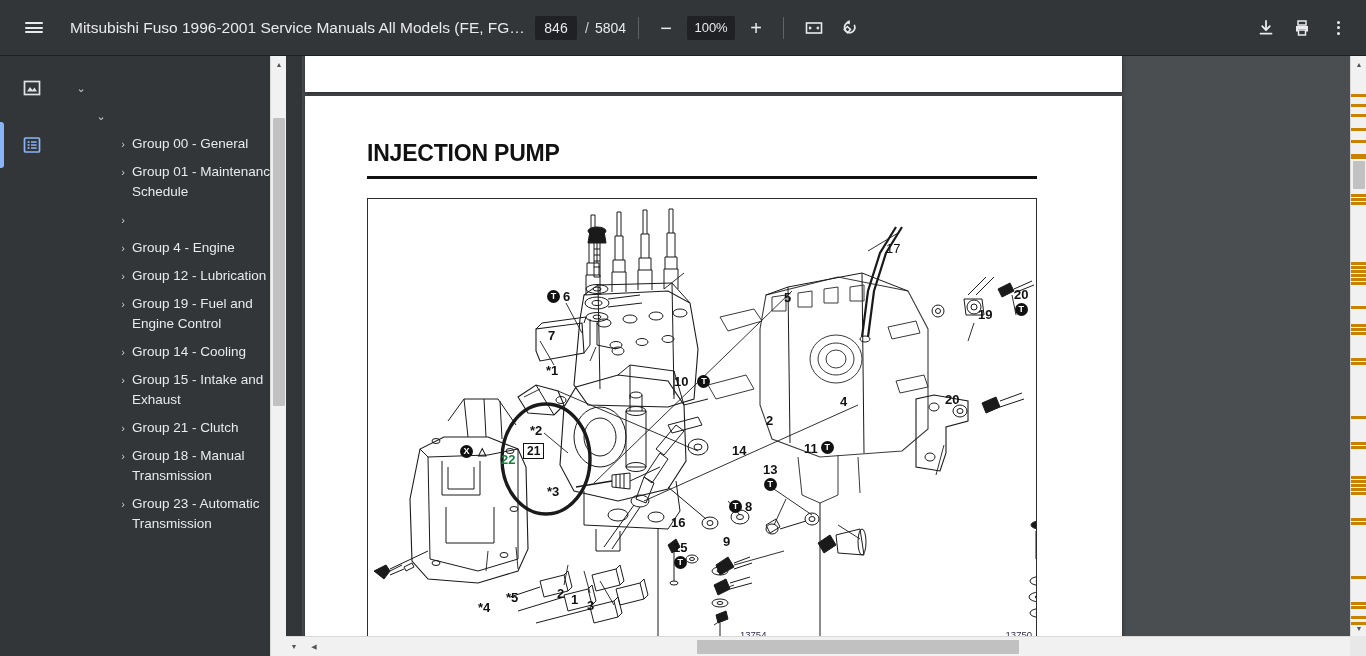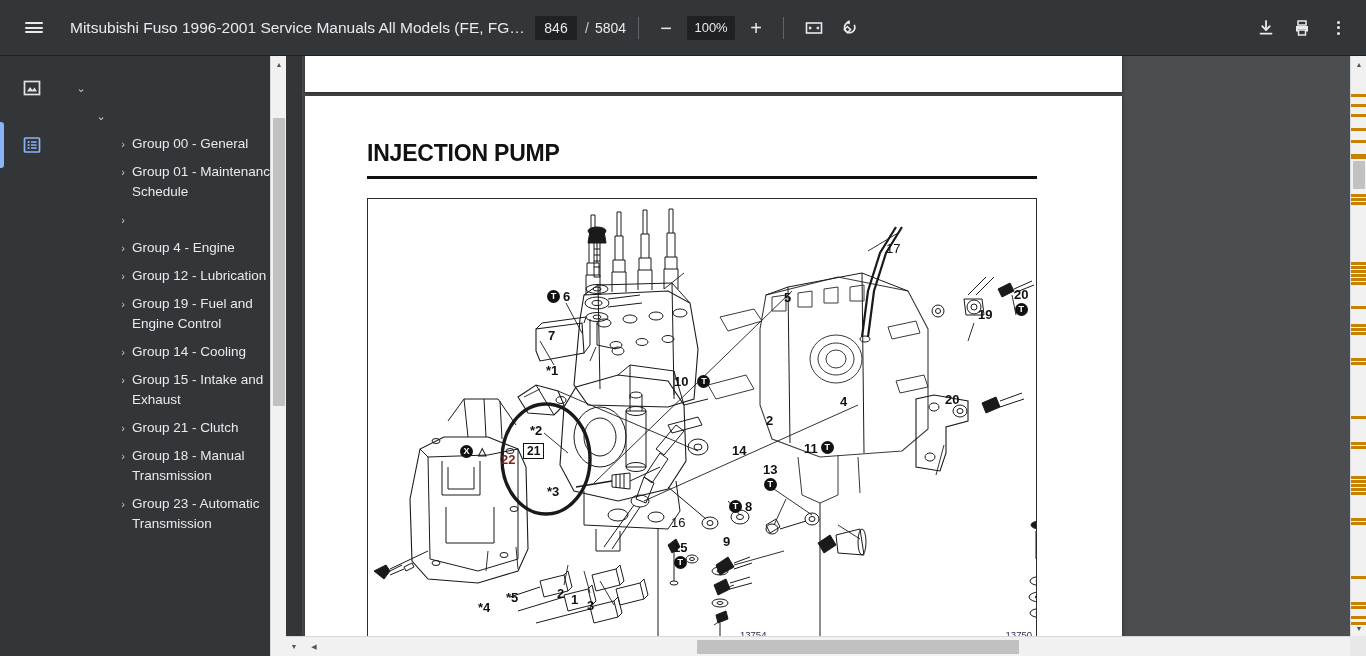--- a/index.html
+++ b/index.html
@@ -673,42 +673,42 @@
           </div>
           <div style="position: absolute; display: flex; align-items: center; gap: 3px; left: 178px; top: 164px; font-size: 13px; font-weight: bold; color: rgb(17, 17, 17); white-space: nowrap;">
             <span>*1</span>
           </div>
           <div style="position: absolute; display: flex; align-items: center; gap: 3px; left: 162px; top: 224px; font-size: 13px; font-weight: bold; color: rgb(17, 17, 17); white-space: nowrap;">
             <span>*2</span>
           </div>
           <div style="position: absolute; display: flex; align-items: center; gap: 3px; left: 155px; top: 244px; font-size: 13px; font-weight: bold; color: rgb(17, 17, 17); white-space: nowrap;">
             <span style="border: 1.4px solid rgb(17, 17, 17); padding: 0px 3px; font-size: 12px;">21</span>
           </div>
-          <div style="position: absolute; display: flex; align-items: center; gap: 3px; left: 133px; top: 253px; font-size: 13px; font-weight: bold; color: #7f1d1d; white-space: nowrap;">
+          <div style="position: absolute; display: flex; align-items: center; gap: 3px; left: 133px; top: 253px; font-size: 13px; font-weight: bold; color: #15803d; white-space: nowrap;">
             <span>22</span>
           </div>
           <div style="position: absolute; display: flex; align-items: center; gap: 3px; left: 179px; top: 285px; font-size: 13px; font-weight: bold; color: rgb(17, 17, 17); white-space: nowrap;">
             <span>*3</span>
           </div>
           <div style="position: absolute; display: flex; align-items: center; gap: 3px; left: 110px; top: 401px; font-size: 13px; font-weight: bold; color: rgb(17, 17, 17); white-space: nowrap;">
             <span>*4</span>
           </div>
           <div style="position: absolute; display: flex; align-items: center; gap: 3px; left: 138px; top: 391px; font-size: 13px; font-weight: bold; color: rgb(17, 17, 17); white-space: nowrap;">
             <span>*5</span>
           </div>
           <div style="position: absolute; display: flex; align-items: center; gap: 3px; left: 189px; top: 387px; font-size: 13px; font-weight: bold; color: rgb(17, 17, 17); white-space: nowrap;">
             <span>2</span>
           </div>
           <div style="position: absolute; display: flex; align-items: center; gap: 3px; left: 203px; top: 393px; font-size: 13px; font-weight: bold; color: rgb(17, 17, 17); white-space: nowrap;">
             <span>1</span>
           </div>
           <div style="position: absolute; display: flex; align-items: center; gap: 3px; left: 219px; top: 399px; font-size: 13px; font-weight: bold; color: rgb(17, 17, 17); white-space: nowrap;">
             <span>3</span>
           </div>
-          <div style="position: absolute; display: flex; align-items: flex-end; gap: 3px; left: 303px; top: 316px; font-size: 13px; font-weight: normal; color: rgb(17, 17, 17); white-space: nowrap;">
+          <div style="position: absolute; display: flex; align-items: flex-end; gap: 3px; left: 303px; top: 316px; font-size: 13px; font-weight: bold; color: rgb(17, 17, 17); white-space: nowrap;">
             <span>16</span>
           </div>
           <div style="position: absolute; display: flex; align-items: center; gap: 1px; left: 305px; top: 341px; font-size: 13px; font-weight: bold; color: rgb(17, 17, 17); white-space: nowrap; flex-direction: column;">
             <span>15</span>
             <span style="display: inline-flex; align-items: center; justify-content: center; width: 13px; height: 13px; border-radius: 50%; background: rgb(17, 17, 17); color: rgb(255, 255, 255); font-size: 9px; font-weight: bold; line-height: 1;">T</span>
           </div>
           <div style="position: absolute; display: flex; align-items: center; gap: 3px; left: 361px; top: 300px; font-size: 13px; font-weight: bold; color: rgb(17, 17, 17); white-space: nowrap;">
             <span style="display: inline-flex; align-items: center; justify-content: center; width: 13px; height: 13px; border-radius: 50%; background: rgb(17, 17, 17); color: rgb(255, 255, 255); font-size: 9px; font-weight: bold; line-height: 1;">T</span>
             <span>8</span>
           </div>

